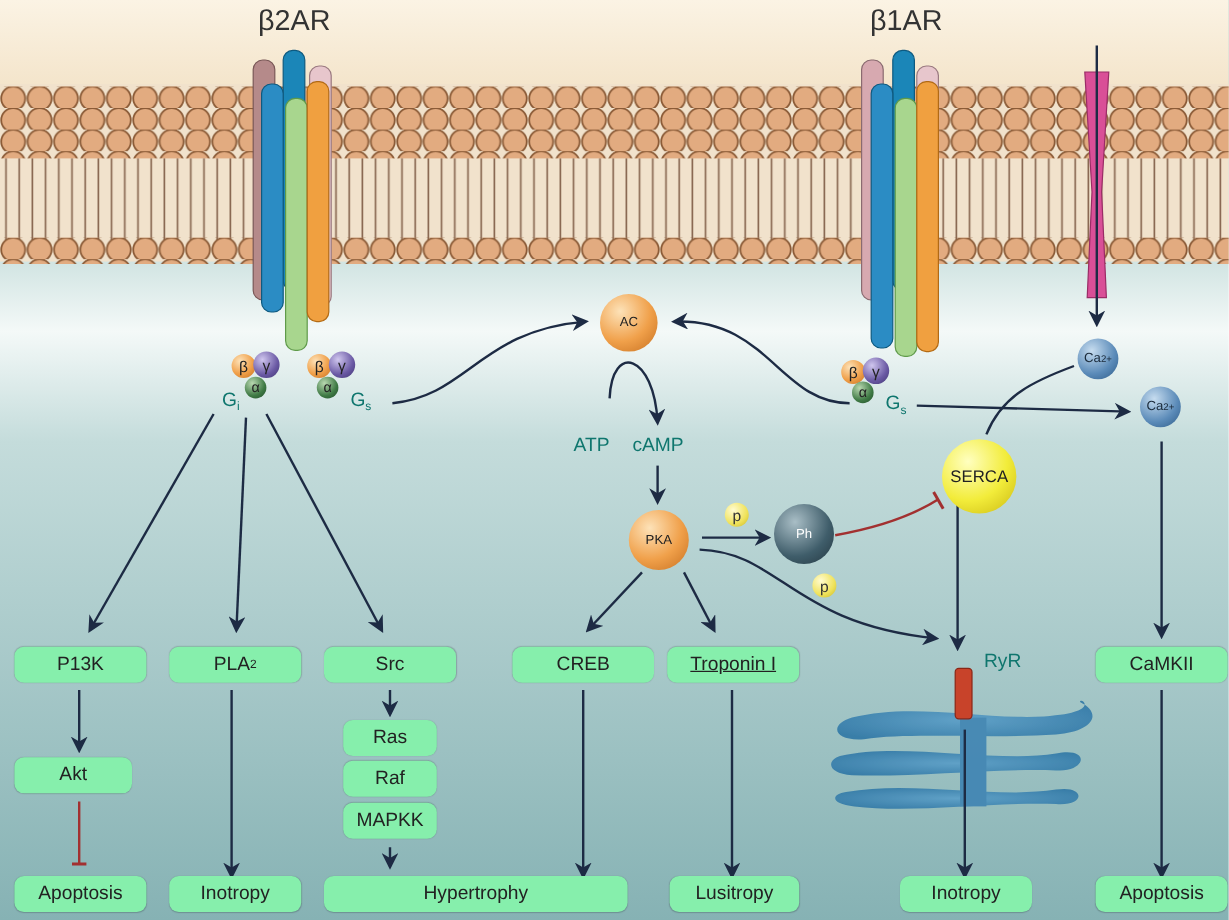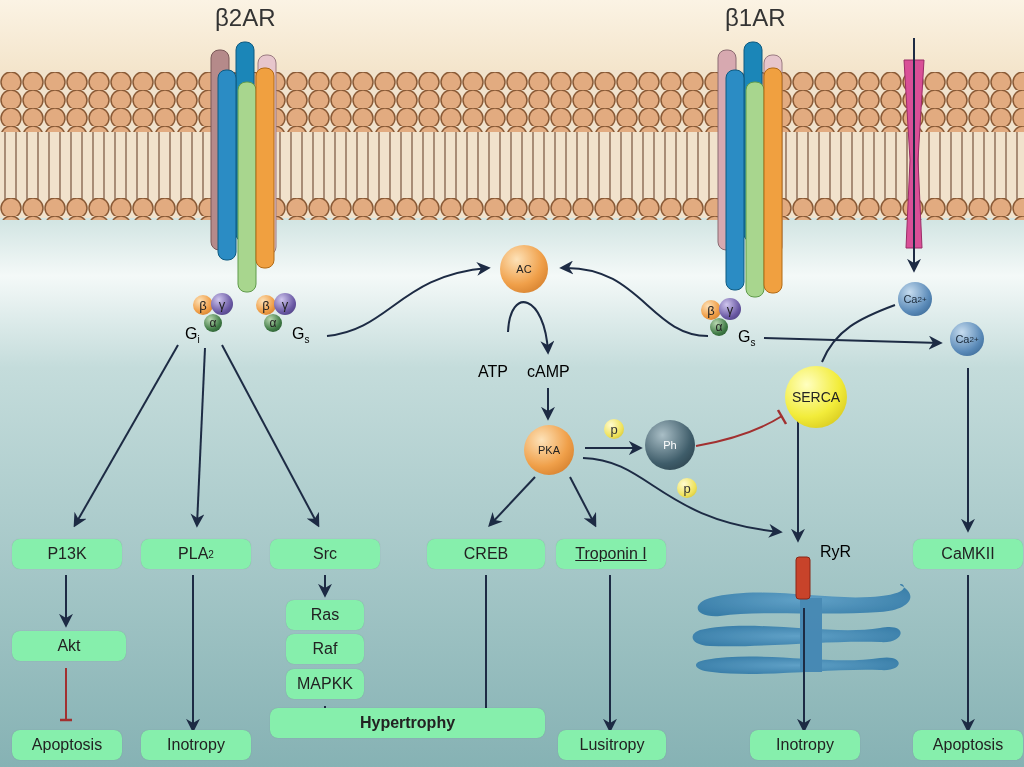--- a/index.html
+++ b/index.html
@@ -1,19 +1,19 @@
 <!DOCTYPE html>
 <html><head>
 <meta charset="utf-8">
 <style>
   html,body{margin:0;padding:0;}
   body{width:1024px;height:767px;overflow:hidden;position:relative;font-family:"Liberation Sans",sans-serif;}
   #bg{position:absolute;left:0;top:0;width:1024px;height:767px;}
   .box{position:absolute;background:#86efac;border-radius:8px;height:30px;display:flex;align-items:center;justify-content:center;font-size:16px;color:#222;box-shadow:0 0 1px rgba(0,0,0,.2);}
-  .lbl{position:absolute;font-size:16px;color:#000000;}
+  .lbl{position:absolute;font-size:16px;color:#0f766e;}
   .title{position:absolute;font-size:24px;color:#333;}
   .node{position:absolute;border-radius:50%;display:flex;align-items:center;justify-content:center;font-size:11px;color:#222;}
   .orange{background:radial-gradient(circle at 35% 30%,#fde2b8,#f0a04a 55%,#c66f1f);}
   .dark{background:radial-gradient(circle at 35% 30%,#a9bec6,#3f5d6a 60%,#243740);color:#fff;}
   .yellow{background:radial-gradient(circle at 35% 30%,#ffffc0,#f2ec3a 55%,#c9b710);}
   .blue{background:radial-gradient(circle at 35% 30%,#c6dcef,#5a8ab8 60%,#2d5a86);color:#1a2a3a;font-size:11px;}
   .p{background:radial-gradient(circle at 35% 30%,#fffbd0,#efe25a 60%,#c7b527);color:#333;font-size:13px;}
   .sub{font-size:10px;vertical-align:-4px;}
   .sup{font-size:8px;vertical-align:5px;}
 </style>
@@ -154,23 +154,23 @@
 
 <div class="box" style="left:12px;top:539px;width:110px;">P13K</div>
 <div class="box" style="left:141px;top:539px;width:110px;">
     <span>PLA</span>
     <span class="sub">2</span>
   </div>
 <div class="box" style="left:270px;top:539px;width:110px;">Src</div>
 <div class="box" style="left:286px;top:600px;width:78px;">Ras</div>
 <div class="box" style="left:286px;top:634px;width:78px;">Raf</div>
 <div class="box" style="left:286px;top:669px;width:78px;">MAPKK</div>
-<div class="box" style="left:12px;top:631px;width:114px;">Akt</div>
+<div class="box" style="left:12px;top:631px;width:98px;">Akt</div>
 <div class="box" style="left:427px;top:539px;width:118px;">CREB</div>
 <div class="box" style="left:556px;top:539px;width:110px;text-decoration:underline;">Troponin I</div>
 <div class="box" style="left:913px;top:539px;width:110px;">CaMKII</div>
 
 <div class="box" style="left:12px;top:730px;width:110px;">Apoptosis</div>
 <div class="box" style="left:141px;top:730px;width:110px;">Inotropy</div>
-<div class="box" style="left:270px;top:708px;width:275px;font-weight:bold;">Hypertrophy</div>
+<div class="box" style="left:270px;top:730px;width:253px;">Hypertrophy</div>
 <div class="box" style="left:558px;top:730px;width:108px;">Lusitropy</div>
 <div class="box" style="left:750px;top:730px;width:110px;">Inotropy</div>
 <div class="box" style="left:913px;top:730px;width:110px;">Apoptosis</div>
 
 </body></html>

